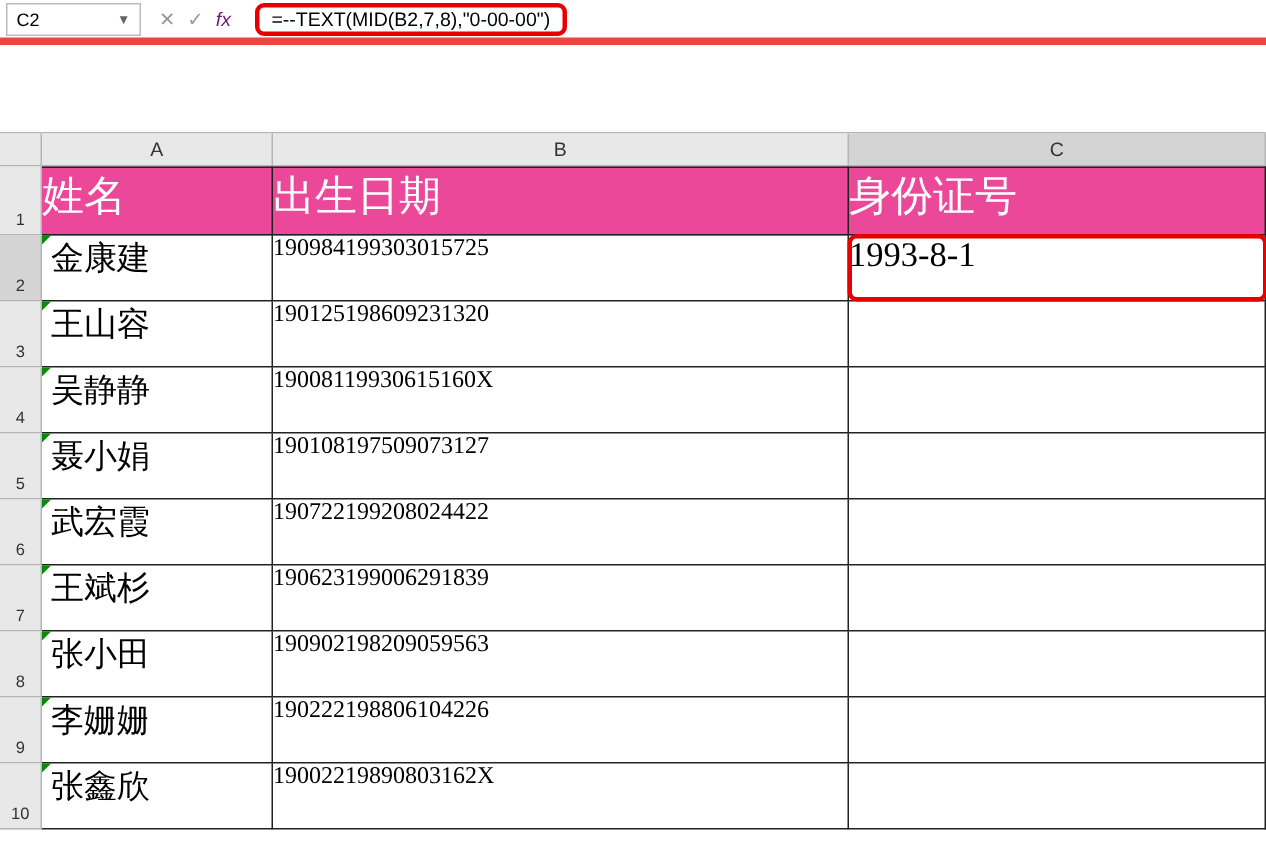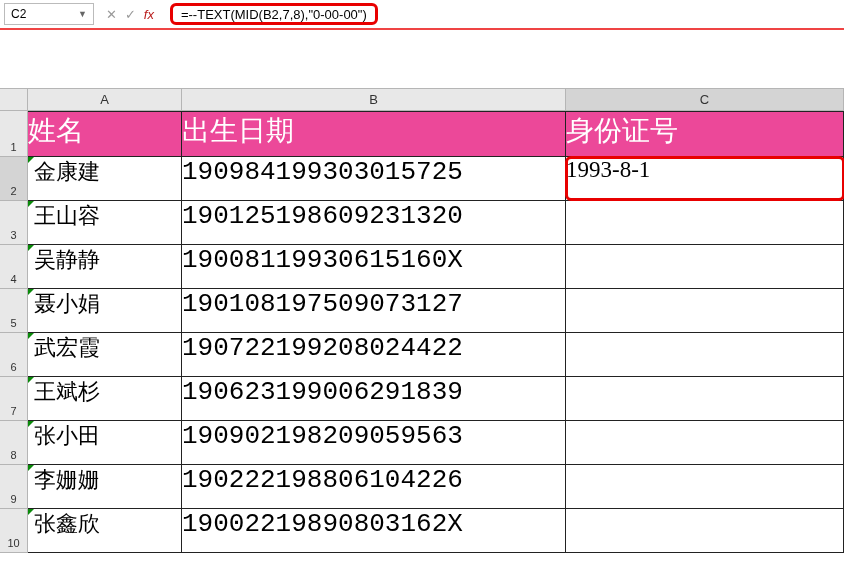--- a/index.html
+++ b/index.html
@@ -9,21 +9,21 @@
   width: 844px;
   height: 561px;
   overflow: hidden;
 }
 
 
 .formula-bar {
   display: flex;
   align-items: center;
   height: 30px;
-  border-bottom: 2px solid #ef4444;
+  border-bottom: 5px solid #ef4444;
   background: #fff;
   padding: 2px 4px;
   gap: 4px;
 }
 .name-box {
   width: 90px;
   height: 22px;
   border: 1px solid #bbb;
   background: #fff;
   font-size: 12px;
@@ -39,21 +39,21 @@
 .fx-icons {
   display: flex;
   align-items: center;
   gap: 8px;
   padding: 0 8px;
   color: #999;
   font-size: 13px;
 }
 .fx-label {
   font-style: italic;
-  color: #b91c1c;
+  color: #701a75;
   font-size: 13px;
   padding-right: 4px;
 }
 .formula-input {
   flex: 0 0 auto;
   height: 22px;
   border: 3px solid #e80000;
   border-radius: 6px;
   padding: 0 8px;
   font-size: 13px;
@@ -126,22 +126,22 @@
   border-right: 1px solid #222;
   border-bottom: 1px solid #222;
   position: relative;
 }
 .data-cell.name {
   justify-content: flex-start;
   padding-left: 6px;
 }
 .data-cell.id {
   justify-content: center;
-  font-family: Liberation Mono, monospace;
-  font-size: 26px;
+  font-family: Liberation Serif, serif;
+  font-size: 16px;
 }
 .data-cell.date {
   justify-content: center;
   font-family: "Times New Roman", serif;
   font-size: 23px;
 }
 .data-cell.name::before {
   content: "";
   position: absolute;
   top: 0;

